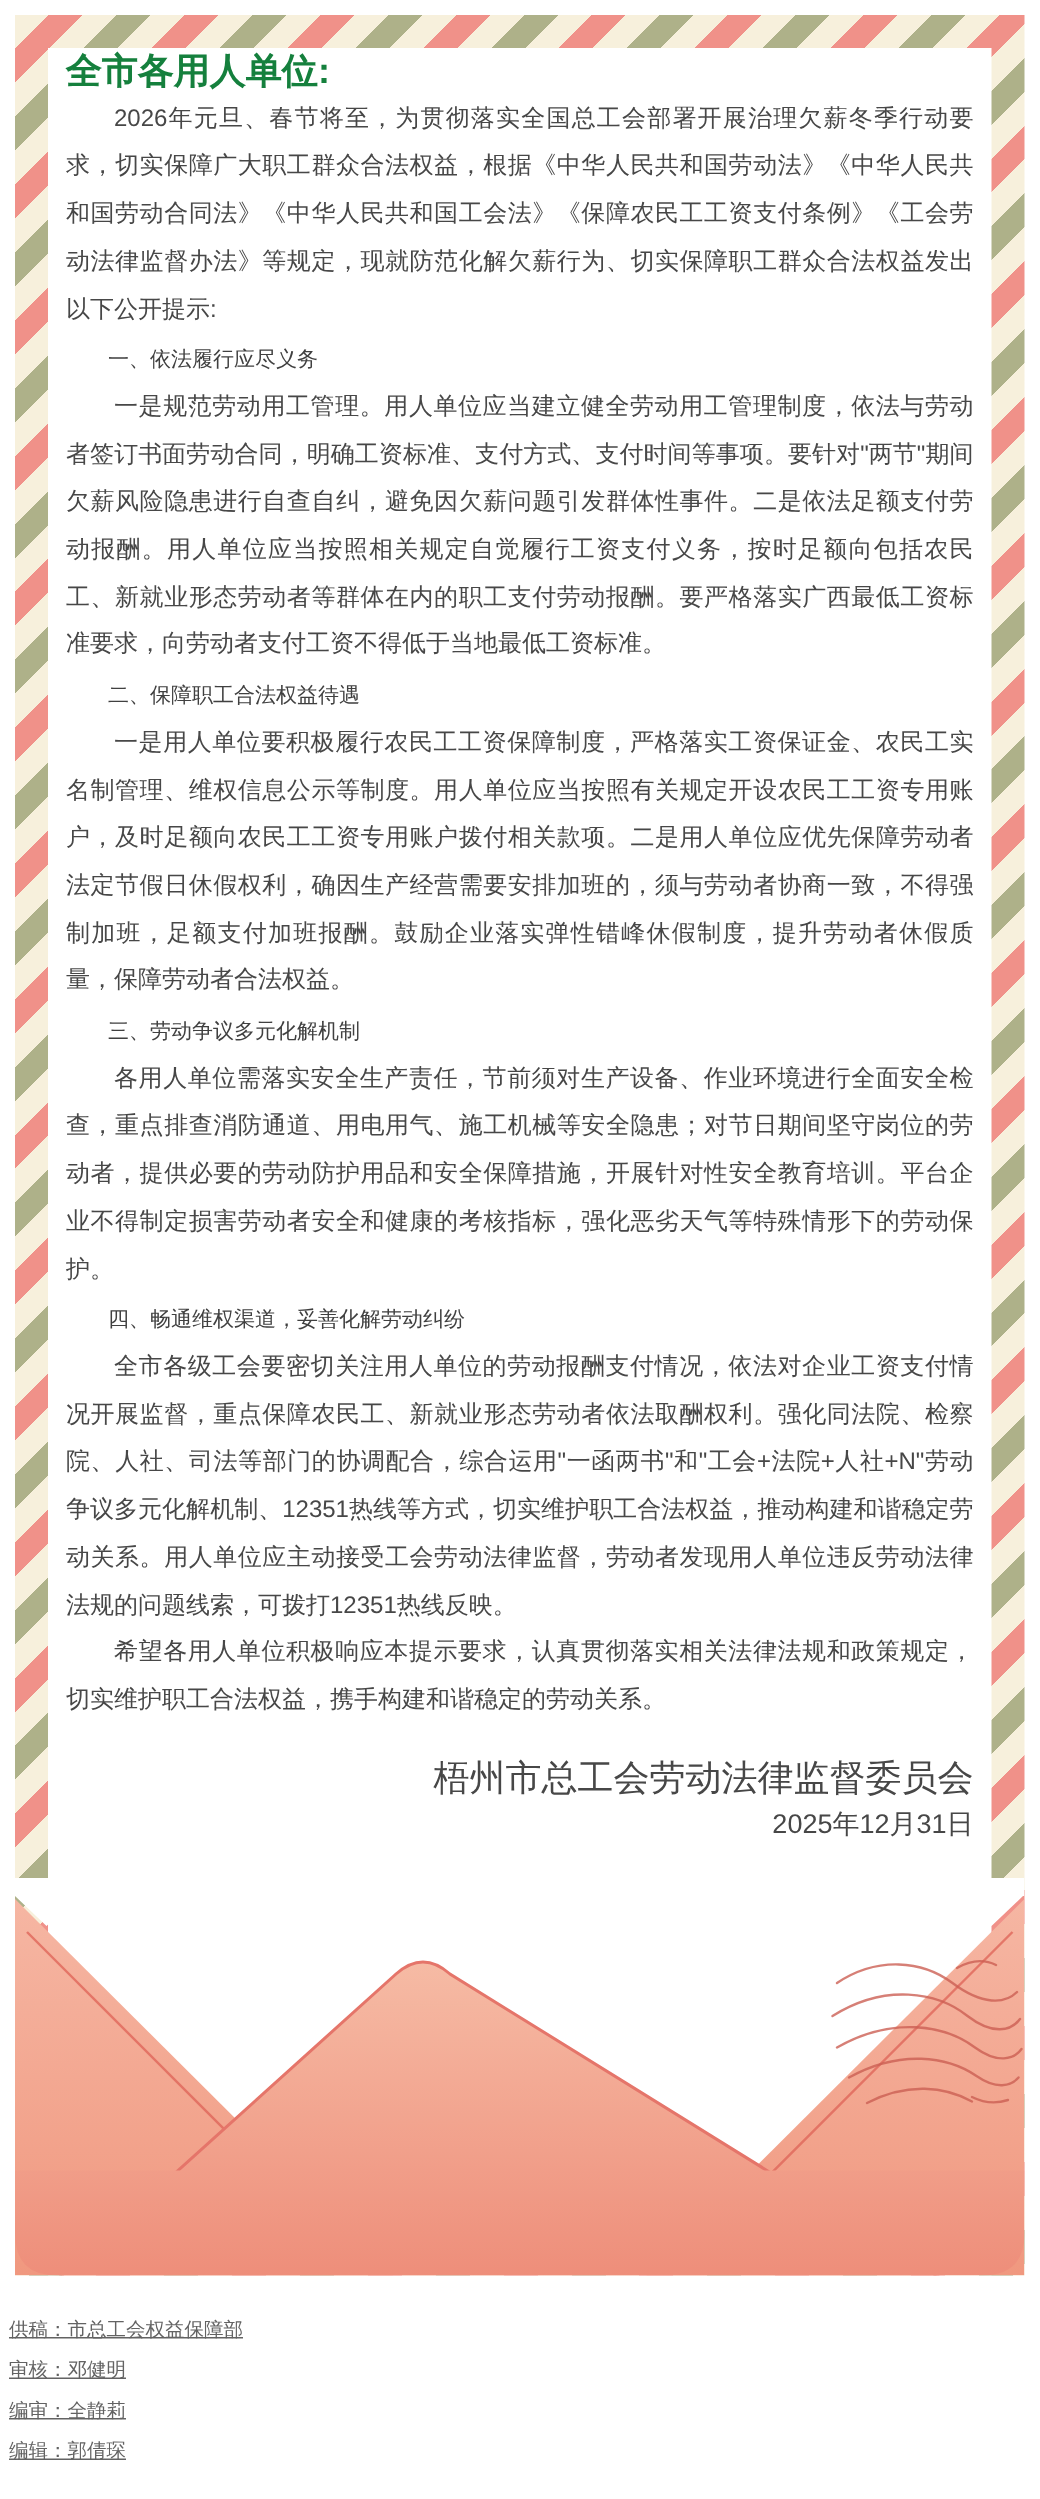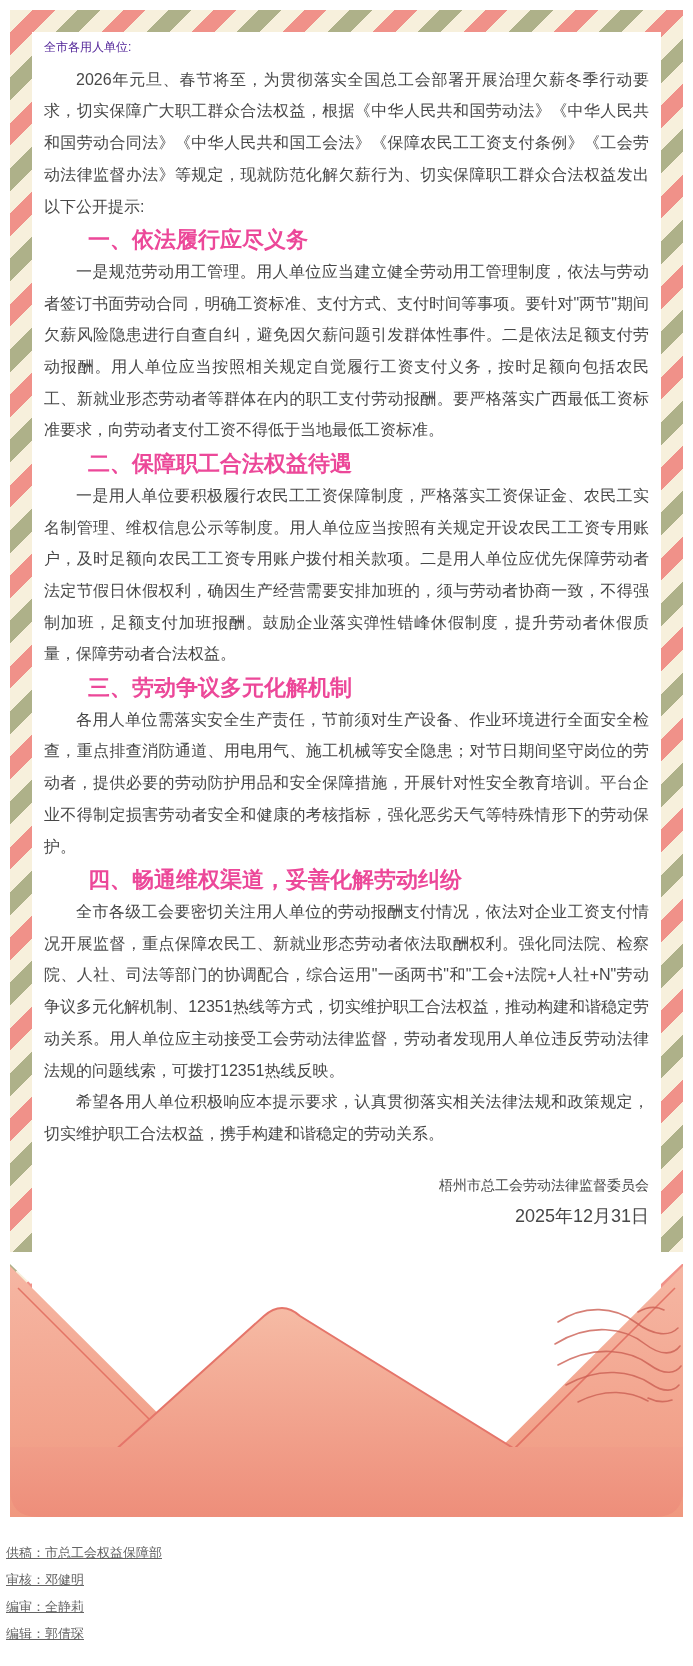--- a/index.html
+++ b/index.html
@@ -22,32 +22,32 @@
     position:relative;
     background:#ffffff;
     height:100%;
     box-sizing:border-box;
     padding:0 12px 0 12px;
   }
 
   
   .letter-inner p{margin:0;}
   .salutation{
-    font-size:12px;line-height:31.7px;font-weight:400;color:#4c1d95;
+    font-size:24px;line-height:31.7px;font-weight:700;color:#15803d;
   }
   .para{
     font-size:16px;line-height:31.7px;color:#474747;
     text-align:justify;text-indent:2em;
   }
   .heading{
-    font-size:22px;line-height:31.7px;font-weight:700;color:#ec4899;
+    font-size:14px;line-height:31.7px;font-weight:400;color:#404040;
     text-indent:2em;margin-top:2px !important;
   }
   .signature{
-    font-size:14px;line-height:31.7px;color:#474747;
+    font-size:24px;line-height:31.7px;color:#474747;
     text-align:right;margin-top:20px !important;
   }
   .date-line{
     font-size:18px;line-height:31.7px;color:#474747;
     text-align:right;
     position:relative;z-index:3;      
   }
 
   
   .envelope{

